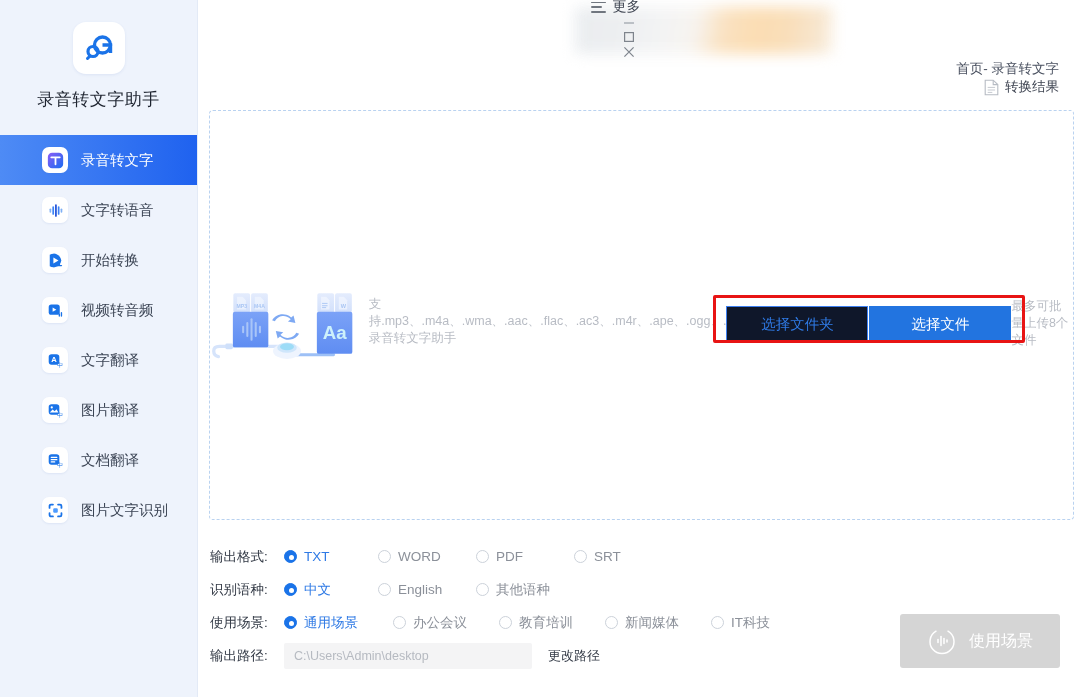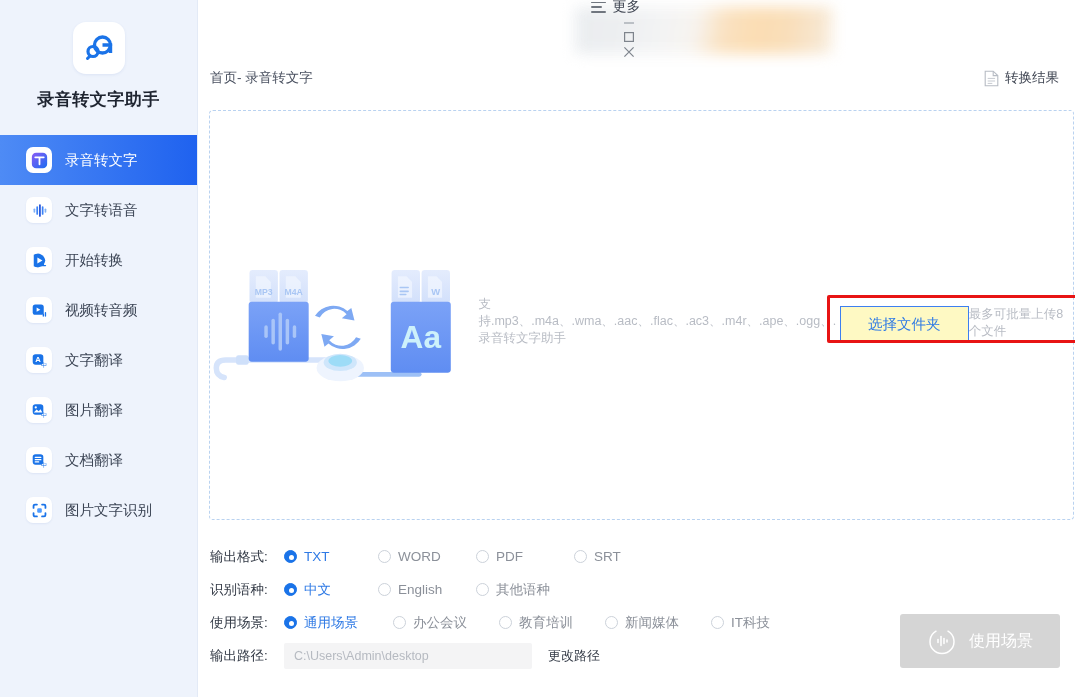--- a/index.html
+++ b/index.html
@@ -35,32 +35,32 @@
     width: 52px; height: 52px;
     margin: 0 auto;
     background: #ffffff;
     border-radius: 13px;
     display: flex; align-items: center; justify-content: center;
     box-shadow: 0 1px 3px rgba(60,100,180,.10);
   }
   .brand-title {
     margin-top: 14px;
     font-size: 17px;
-    font-weight: bold;
+    font-weight: normal;
     color: #1e2430;
     letter-spacing: .5px;
   }
   .nav {
     margin-top: 24px;
   }
   .nav-item {
     height: 50px;
     display: flex;
     align-items: center;
-    padding-left: 26px;
+    padding-left: 42px;
     cursor: pointer;
     color: #3b4454;
     font-size: 14.5px;
   }
   .nav-item .tile {
     width: 26px; height: 26px;
     border-radius: 7px;
     background: #ffffff;
     display: flex; align-items: center; justify-content: center;
     margin-right: 13px;
@@ -126,23 +126,24 @@
     display: flex; align-items: center; justify-content: center;
     cursor: pointer;
     position: relative; z-index: 2;
   }
   .win-btn svg { display:block; }
 
   
   .crumbrow {
     height: 36px;
     display: flex;
-    align-items: center;
+    align-items: flex-end;
     justify-content: space-between;
     padding: 0 16px 0 12px;
+    flex-direction: column;
   }
   .crumb { font-size: 13.5px; color: #4a5160; }
   .result-link {
     display: flex; align-items: center;
     font-size: 13.5px; color: #3f4552;
     cursor: pointer;
   }
   .result-link .doc-ico { margin-right: 6px; display:flex; }
 
   
@@ -176,22 +177,22 @@
   }
   .redbox {
     position: absolute;
     left: -13px; top: -11px;
     width: 312px; height: 48px;
     border: 3px solid #e81414;
     border-radius: 2px;
     pointer-events: none;
   }
   .btn-folder {
-    width: 129px; height: 36px;
-    background: #fef9c3;
+    width: 142px; height: 36px;
+    background: #0f172a;
     border: 1px solid #3d7ff0;
     color: #2f7ae5;
     font-size: 14.5px;
     display: flex; align-items: center; justify-content: center;
     cursor: pointer;
     font-family: inherit;
   }
   .btn-file {
     width: 142px; height: 36px;
     background: #2274e0;
@@ -528,20 +529,21 @@
 
         <rect x="229" y="56" width="76" height="90" rx="4" fill="url(#boxB)"></rect>
         <text x="267" y="115" font-size="40" font-weight="bold" fill="#cdf1fb" text-anchor="middle" font-family="Liberation Sans, sans-serif">Aa</text>
       </svg>
 
       <div class="dz-sub">支持.mp3、.m4a、.wma、.aac、.flac、.ac3、.m4r、.ape、.ogg、.录音转文字助手</div>
 
       <div class="btnrow">
         <div class="redbox"></div>
         <button class="btn-folder">选择文件夹</button>
+        <button class="btn-file">选择文件</button>
       </div>
 
       <div class="dz-note">最多可批量上传8个文件</div>
     </div>
 
     <div class="options">
 
       <div class="optrow">
         <span class="optlabel">输出格式:</span>
         <label class="radio on" style="width:84px">

